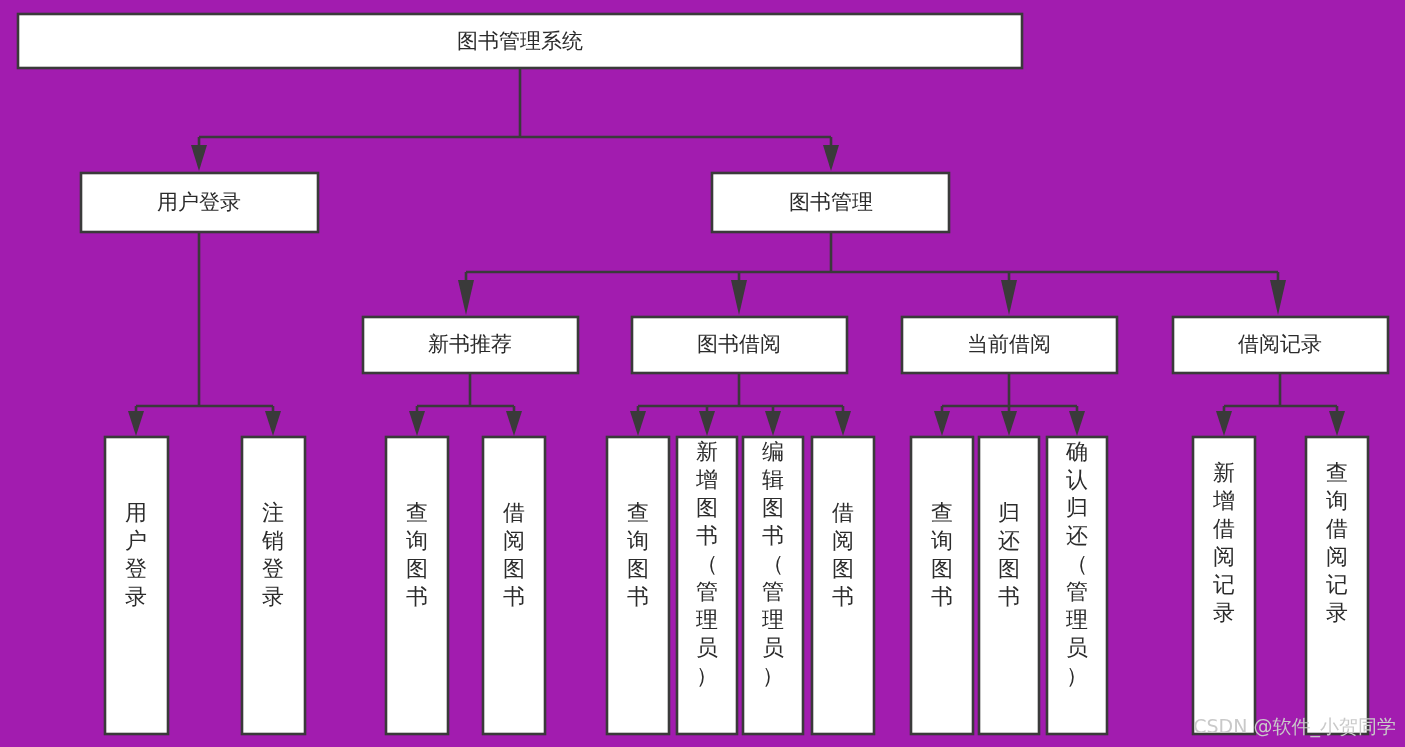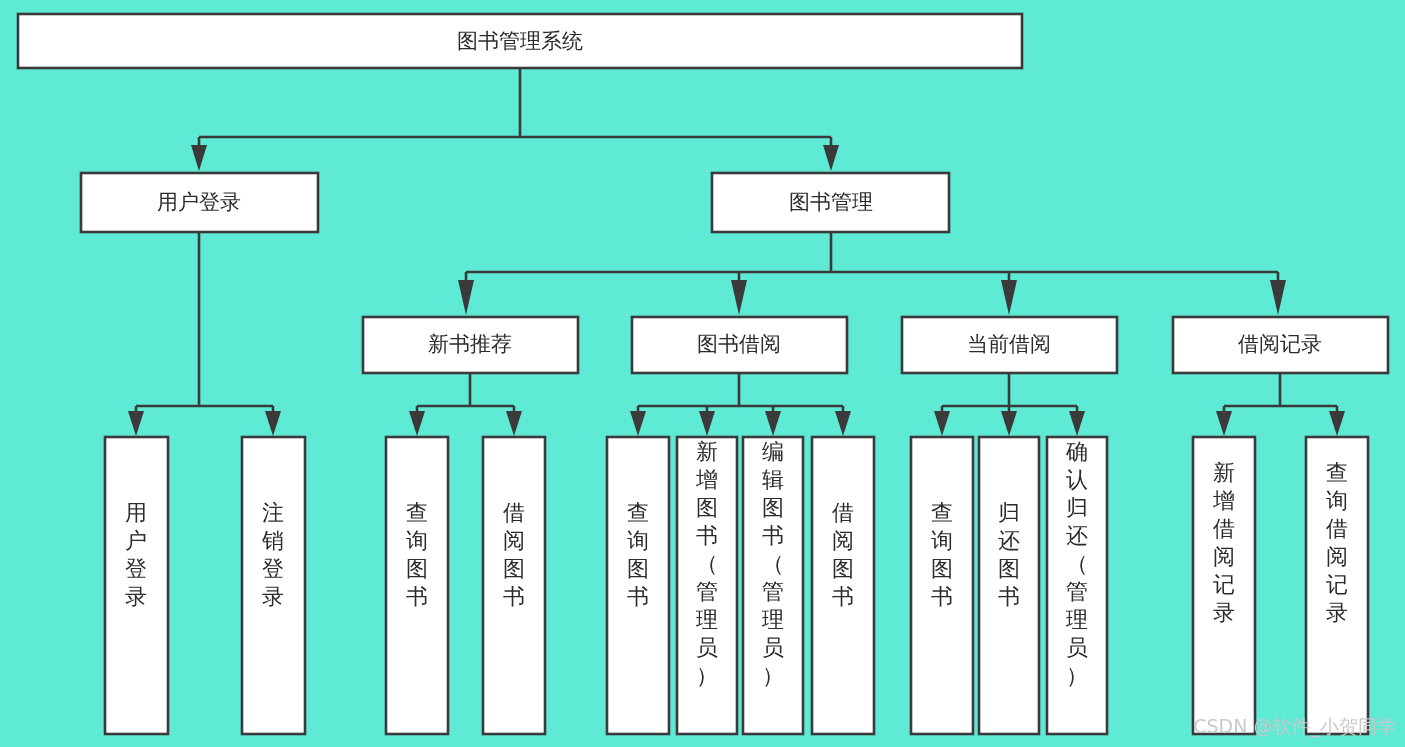--- a/index.html
+++ b/index.html
@@ -8,21 +8,21 @@
     padding: 0;
     background: #ffffff;
   }
   body {
     font-family: "DejaVu Sans", "Liberation Sans", sans-serif;
   }
   #diagram-root {
     position: relative;
     width: 1405px;
     height: 747px;
-    background: #5eead4;
+    background: #a21caf;
     overflow: hidden;
   }
   svg#tree-canvas {
     position: absolute;
     left: 0;
     top: 0;
     width: 1405px;
     height: 747px;
     display: block;
   }

